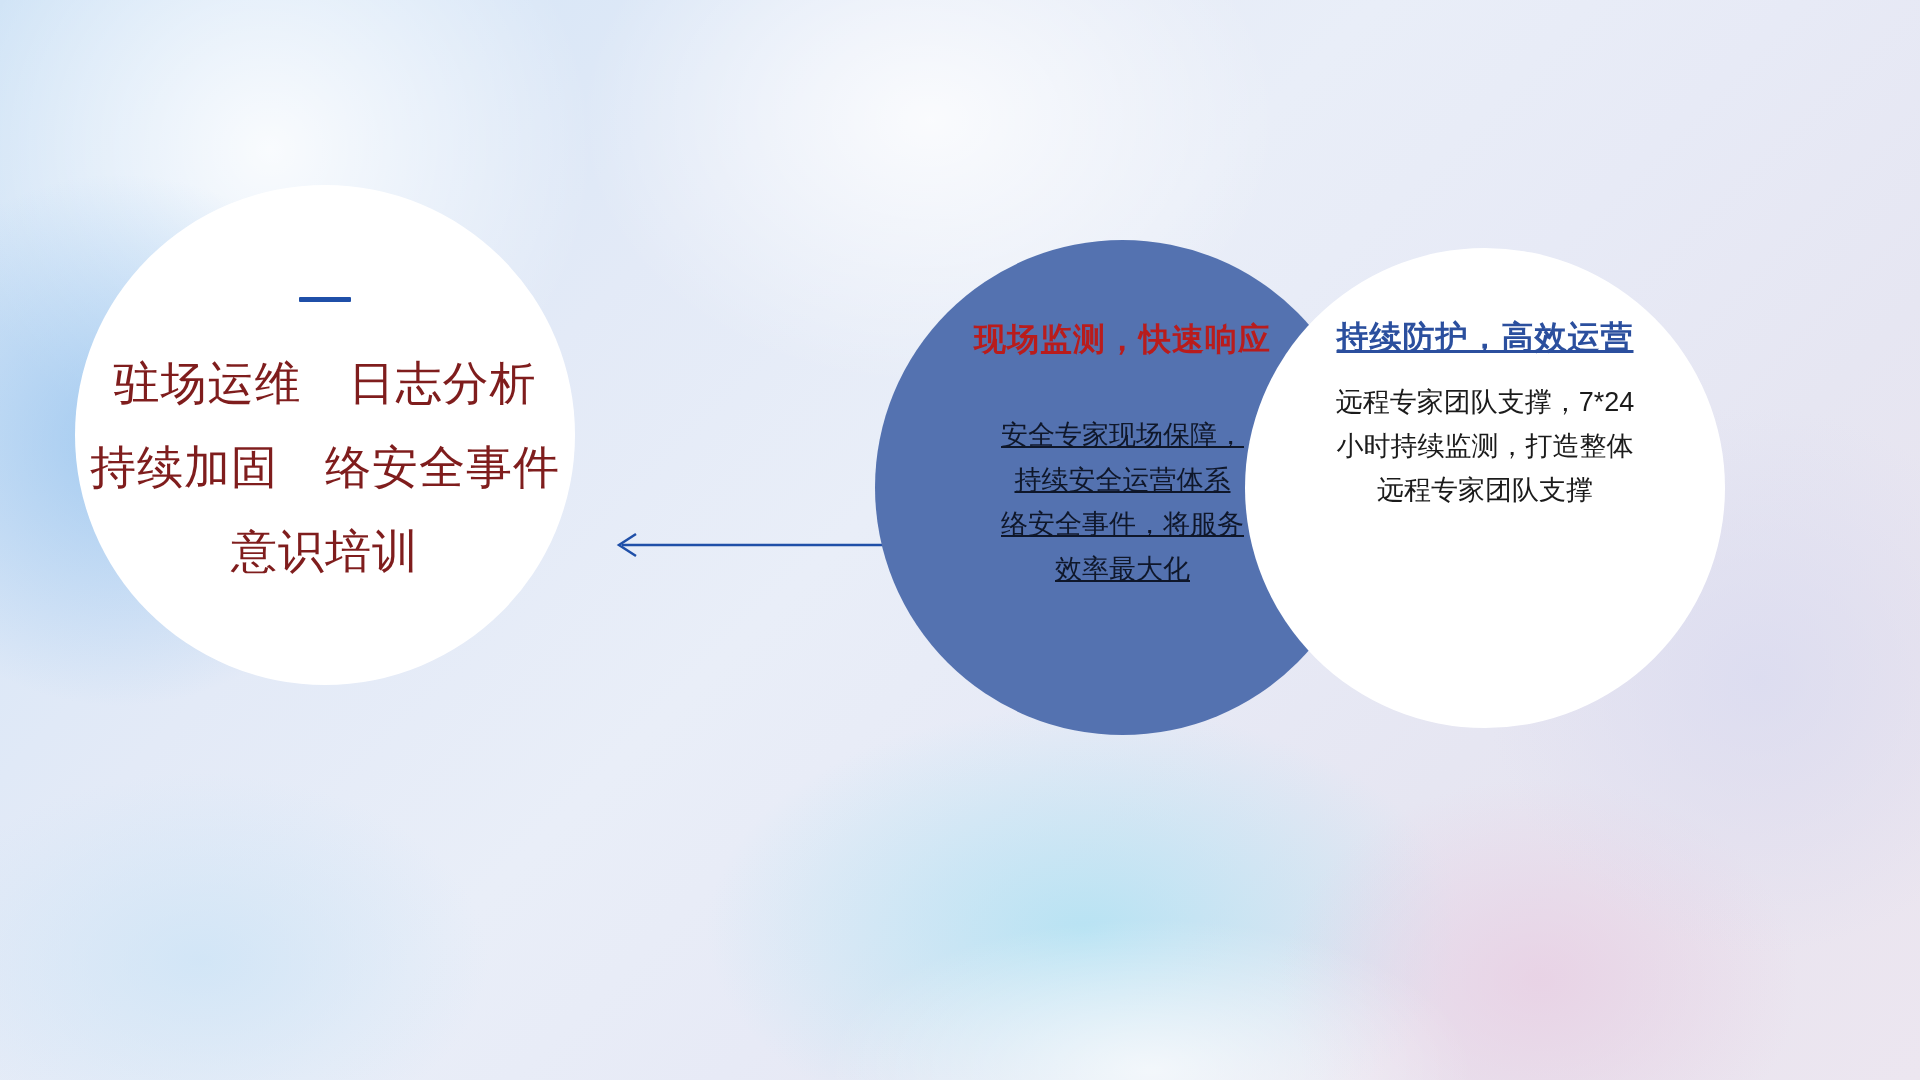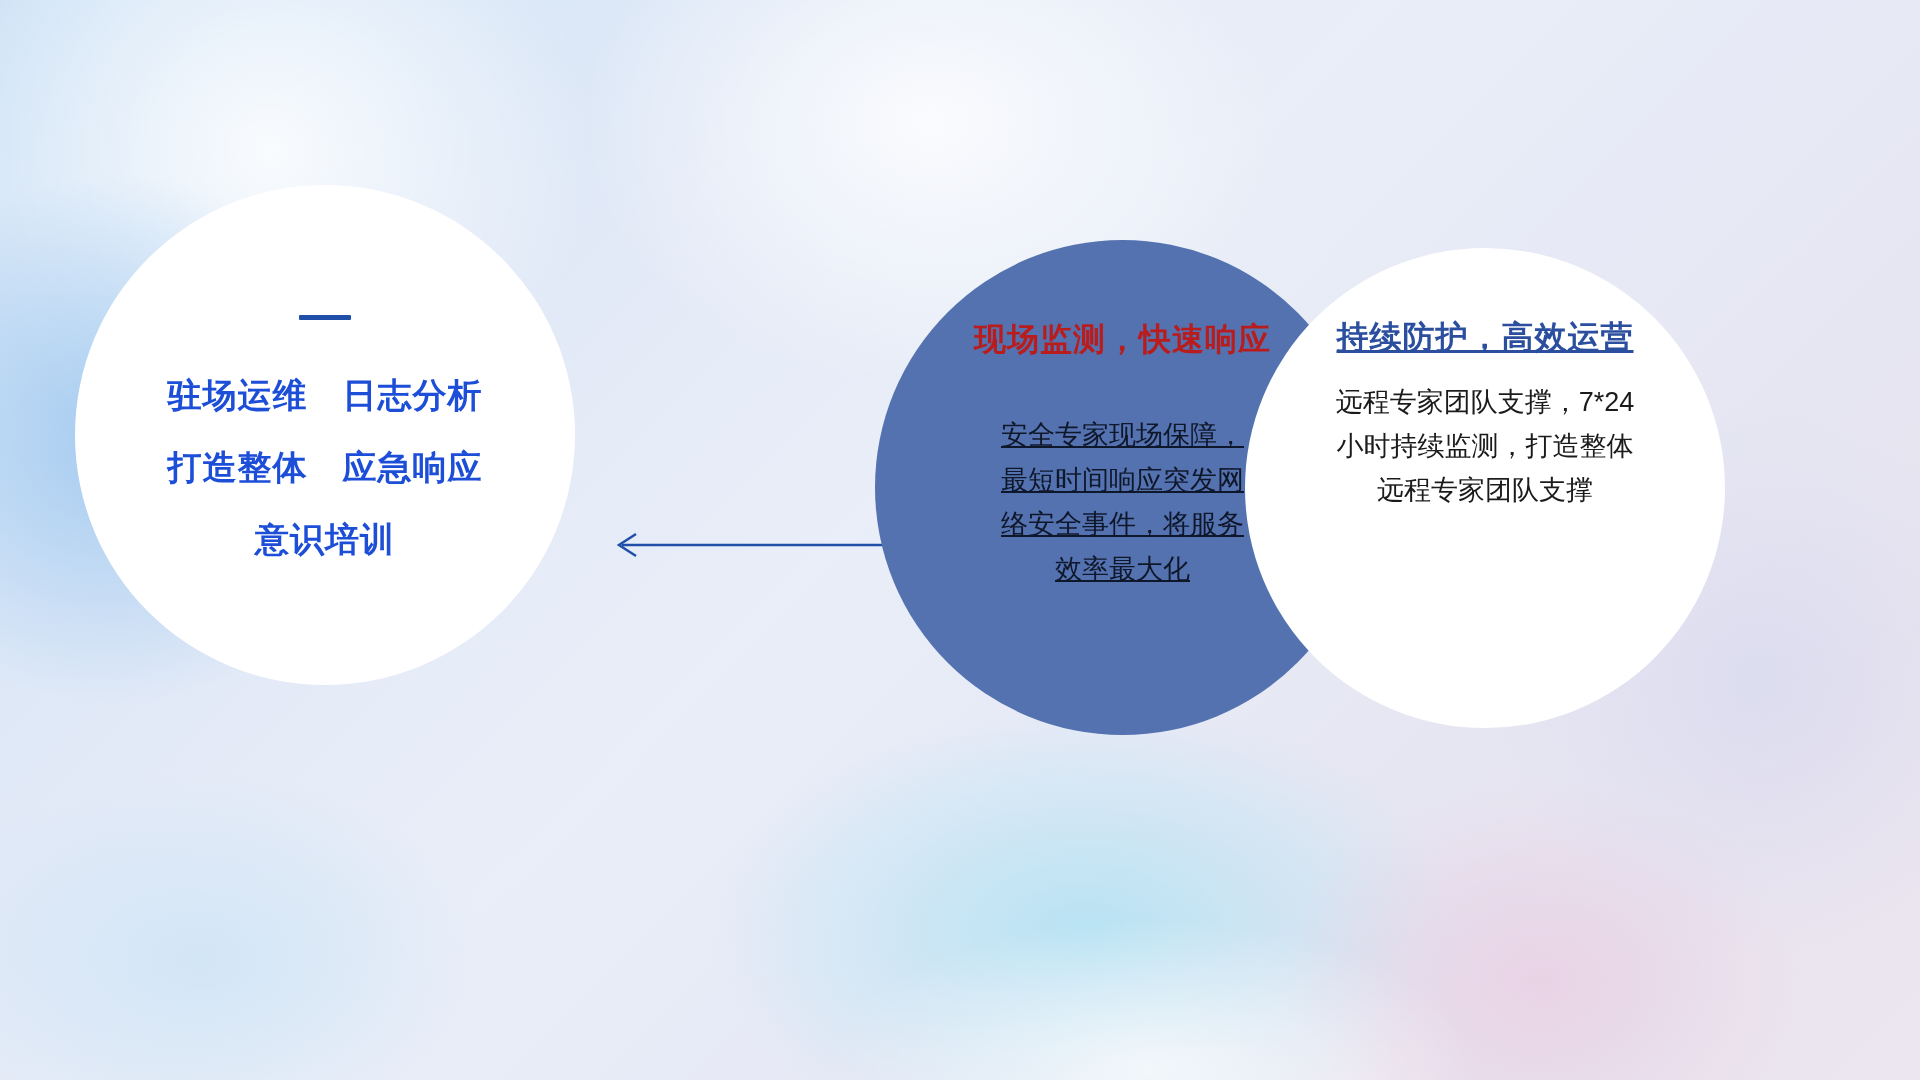--- a/index.html
+++ b/index.html
@@ -128,23 +128,23 @@
     text-align: center;
   }
   #left-accent {
     width: 52px;
     height: 5px;
     background: #1f4fa8;
     border-radius: 1px;
     margin-bottom: 58px;
   }
   .left-line {
-    font-size: 34px;
-    font-weight: bold;
-    color: #1d4ed8;
+    font-size: 46px;
+    font-weight: normal;
+    color: #7f1d1d;
     line-height: 1.0;
     margin-bottom: 38px;
     letter-spacing: 1px;
     white-space: pre;
   }
   .left-line:last-child { margin-bottom: 0; }
 
   
   #mid-content {
     position: absolute;
@@ -237,29 +237,29 @@
     <polyline points="36,19 19,30 36,41" fill="none" stroke="#1f4fa8" stroke-width="2.5" stroke-linecap="butt" stroke-linejoin="miter"></polyline>
   </svg>
 
   <div class="circle" id="circle-left"></div>
   <div class="circle" id="circle-mid"></div>
   <div class="circle" id="circle-right"></div>
 
   <div id="left-content">
     <div id="left-accent"></div>
     <div class="left-line">驻场运维　日志分析</div>
-    <div class="left-line">打造整体　应急响应</div>
+    <div class="left-line">持续加固　络安全事件</div>
     <div class="left-line">意识培训</div>
   </div>
 
   <div id="mid-content">
     <div id="mid-title">现场监测，快速响应</div>
     <div id="mid-body">
       <div>安全专家现场保障，</div>
-      <div>最短时间响应突发网</div>
+      <div>持续安全运营体系</div>
       <div>络安全事件，将服务</div>
       <div>效率最大化</div>
     </div>
   </div>
 
   <div id="right-content">
     <div id="right-title">持续防护，高效运营</div>
     <div id="right-body">
       <div>远程专家团队支撑，7*24</div>
       <div>小时持续监测，打造整体</div>

